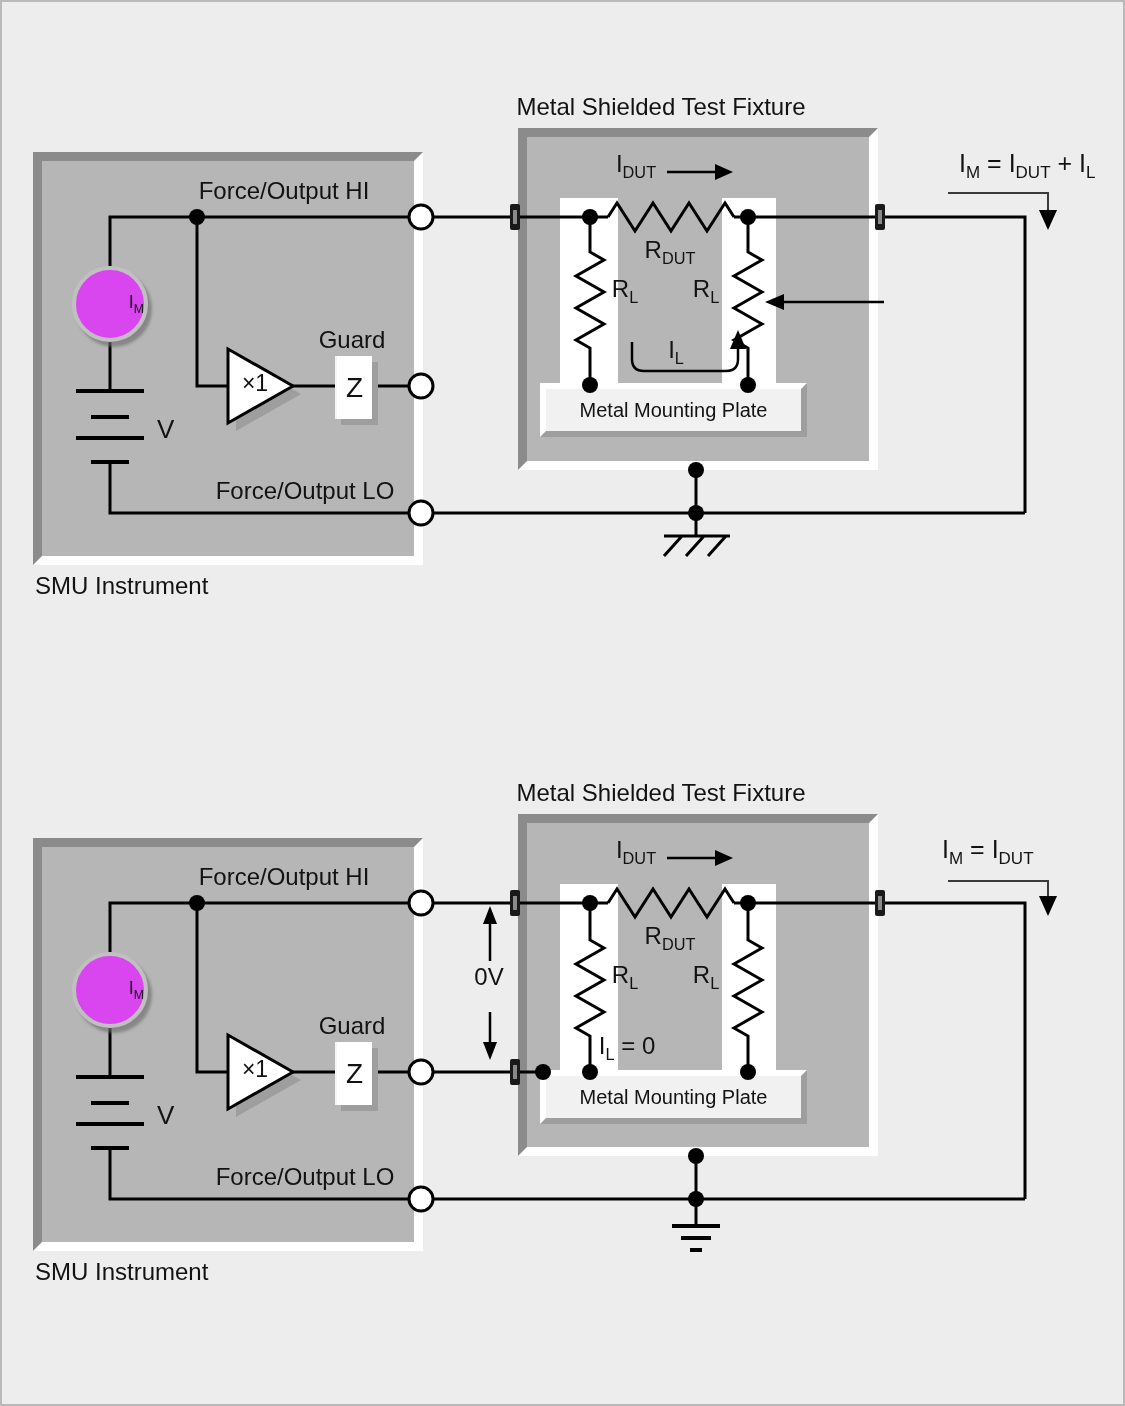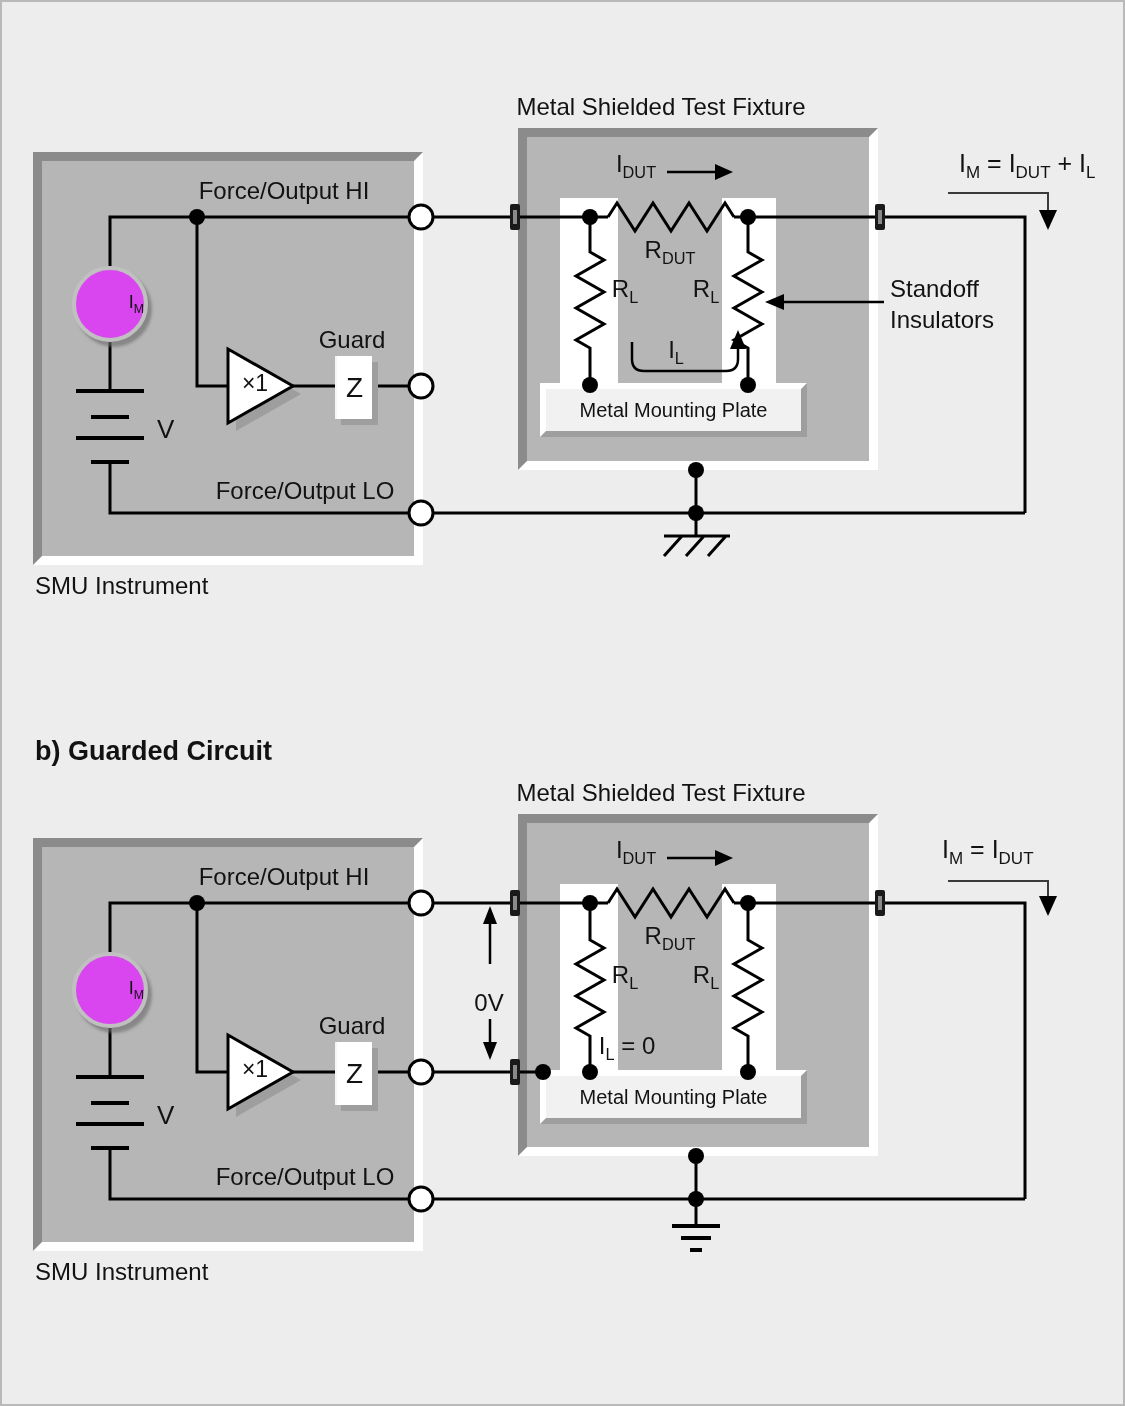--- a/index.html
+++ b/index.html
@@ -179,28 +179,23 @@
   <div class="zbox" style="left:335px;top:356px;">
     <span>Z</span>
   </div>
 
   <div class="lbl ctr" style="left:636px;top:150px;"><span>I</span><sub>DUT</sub></div>
   <div class="lbl ctr" style="left:670px;top:236px;"><span>R</span><sub>DUT</sub></div>
   <div class="lbl ctr" style="left:625px;top:275px;"><span>R</span><sub>L</sub></div>
   <div class="lbl ctr" style="left:706px;top:275px;"><span>R</span><sub>L</sub></div>
   <div class="lbl ctr" style="left:676px;top:336px;"><span>I</span><sub>L</sub></div>
 
-  <div class="standoff" style="left:890px;top:273px;">
-    <div>Standoff</div>
-    <div>Insulators</div>
-  </div>
 
   <div class="frm" style="left:938px;top:149px;margin-left:21px;"><span>I</span><sub>M</sub><span> = </span><span>I</span><sub>DUT</sub><span> + </span><span>I</span><sub>L</sub></div>
 
-  <div class="title" style="left:35px;top:736px;">b) Guarded Circuit</div>
   <div class="lbl ctr" style="left:661px;top:779px;">Metal Shielded Test Fixture</div>
   <div class="lbl ctr" style="left:284px;top:863px;">Force/Output HI</div>
   <div class="lbl ctr" style="left:352px;top:1012px;">Guard</div>
   <div class="lbl ctr" style="left:305px;top:1163px;">Force/Output LO</div>
   <div class="lbl" style="left:35px;top:1258px;">SMU Instrument</div>
   <div class="v-lbl" style="left:157px;top:1100px;">V</div>
 
   <div class="meter" style="left:72px;top:952px;">
     <span><span>I</span><sub>M</sub></span>
   </div>
@@ -208,17 +203,17 @@
   <div class="zbox" style="left:335px;top:1042px;">
     <span>Z</span>
   </div>
 
   <div class="lbl ctr" style="left:636px;top:836px;"><span>I</span><sub>DUT</sub></div>
   <div class="lbl ctr" style="left:670px;top:922px;"><span>R</span><sub>DUT</sub></div>
   <div class="lbl ctr" style="left:625px;top:961px;"><span>R</span><sub>L</sub></div>
   <div class="lbl ctr" style="left:706px;top:961px;"><span>R</span><sub>L</sub></div>
   <div class="lbl ctr" style="left:627px;top:1032px;"><span>I</span><sub>L</sub><span> = 0</span></div>
 
-  <div class="zerov" style="left:489px;top:987px;">0V</div>
+  <div class="zerov" style="left:489px;top:961px;">0V</div>
 
   <div class="frm" style="left:942px;top:835px;"><span>I</span><sub>M</sub><span> = </span><span>I</span><sub>DUT</sub></div>
 
 </div>
 
 </body></html>

